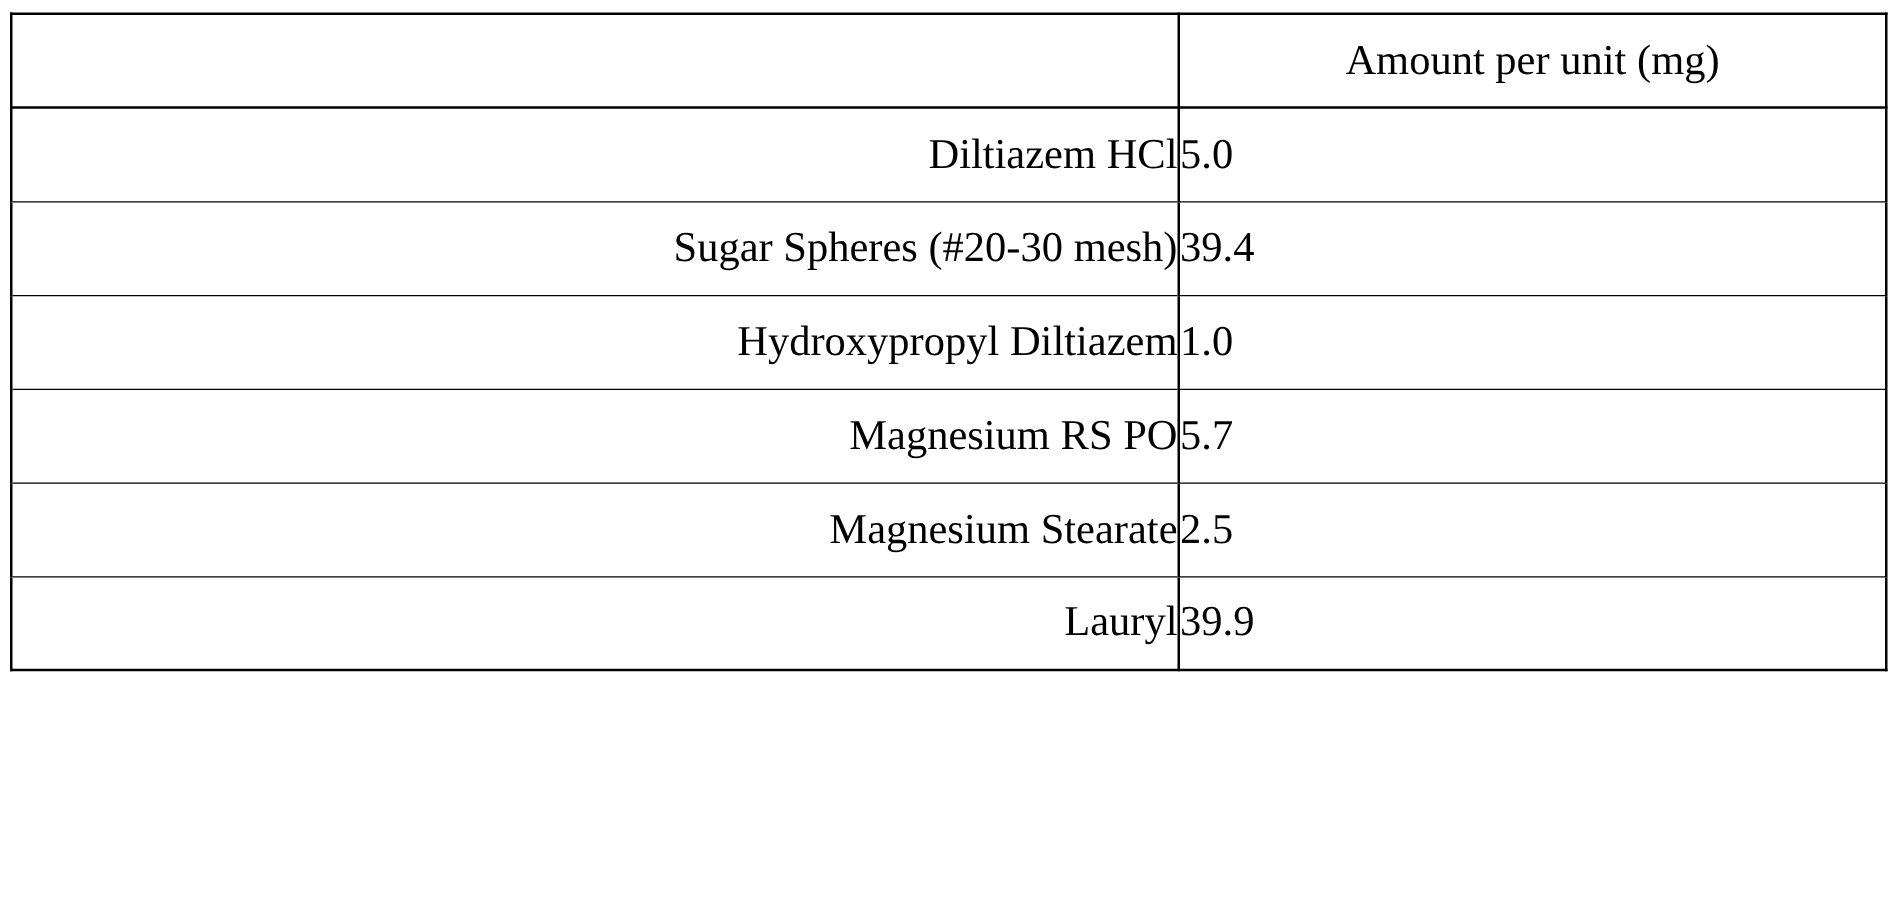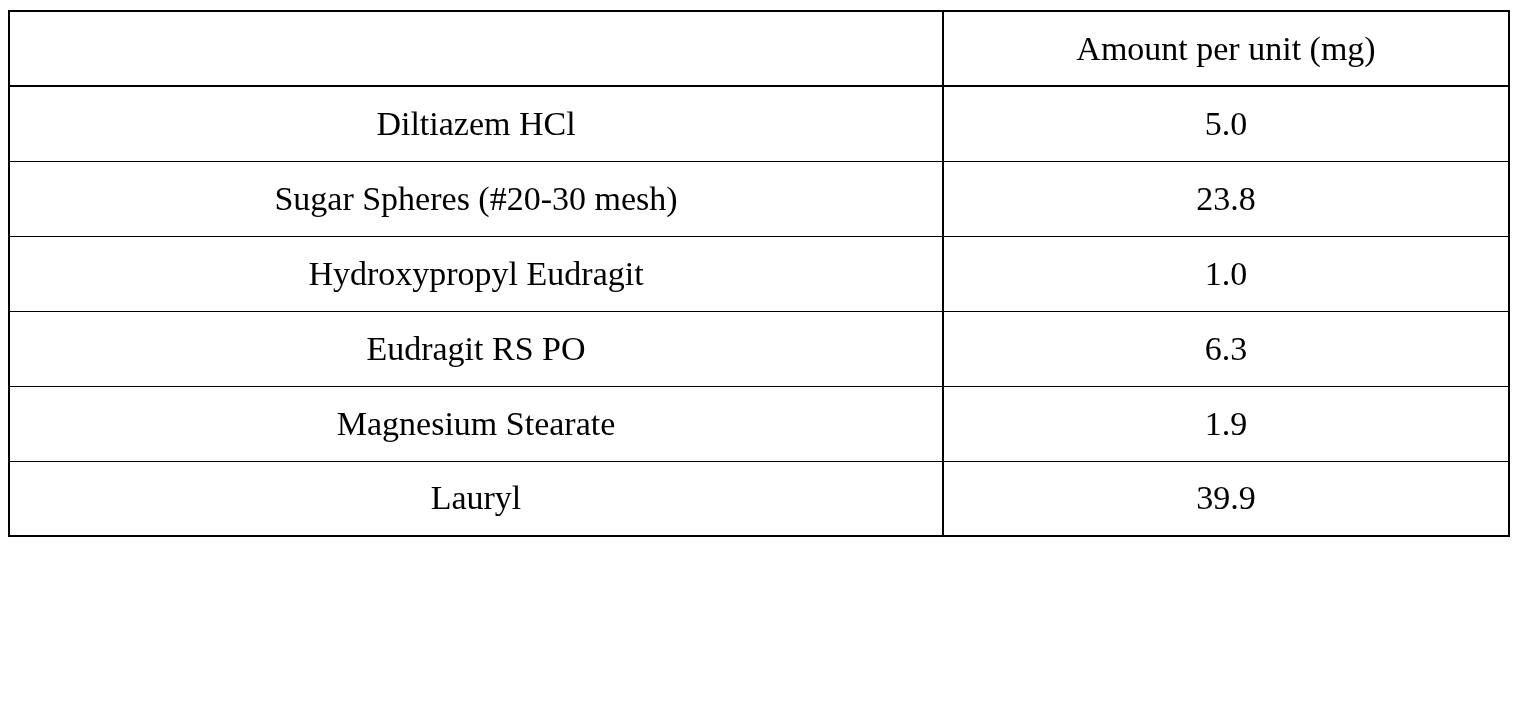--- a/index.html
+++ b/index.html
@@ -50,25 +50,24 @@
   }
   table.formulation tr:first-child th,
   table.formulation tr:first-child td {
     border-top: 2px solid #000;
   }
   table.formulation tr:last-child th,
   table.formulation tr:last-child td {
     border-bottom: 2px solid #000;
   }
   .cell-ing {
-    text-align: center;
+    text-align: right;
     padding-left: 22px;
   }
   .cell-amt {
-    text-align: center;
   }
   .head-blank {
     text-align: left;
   }
   .head-amt {
     text-align: center;
     font-size: 34px;
   }
   .hdr-row th { height: 86px; }
 </style>
@@ -88,33 +87,33 @@
           <th class="head-amt">Amount per unit (mg)</th>
         </tr>
       </thead>
       <tbody>
         <tr>
           <td class="cell-ing">Diltiazem HCl</td>
           <td class="cell-amt">5.0</td>
         </tr>
         <tr>
           <td class="cell-ing">Sugar Spheres (#20-30 mesh)</td>
-          <td class="cell-amt">23.8</td>
+          <td class="cell-amt">39.4</td>
         </tr>
         <tr>
-          <td class="cell-ing">Hydroxypropyl Eudragit</td>
+          <td class="cell-ing">Hydroxypropyl Diltiazem</td>
           <td class="cell-amt">1.0</td>
         </tr>
         <tr>
-          <td class="cell-ing">Eudragit RS PO</td>
-          <td class="cell-amt">6.3</td>
+          <td class="cell-ing">Magnesium RS PO</td>
+          <td class="cell-amt">5.7</td>
         </tr>
         <tr>
           <td class="cell-ing">Magnesium Stearate</td>
-          <td class="cell-amt">1.9</td>
+          <td class="cell-amt">2.5</td>
         </tr>
         <tr>
           <td class="cell-ing">Lauryl</td>
           <td class="cell-amt">39.9</td>
         </tr>
       </tbody>
     </table>
   </div>
 </div>
 

